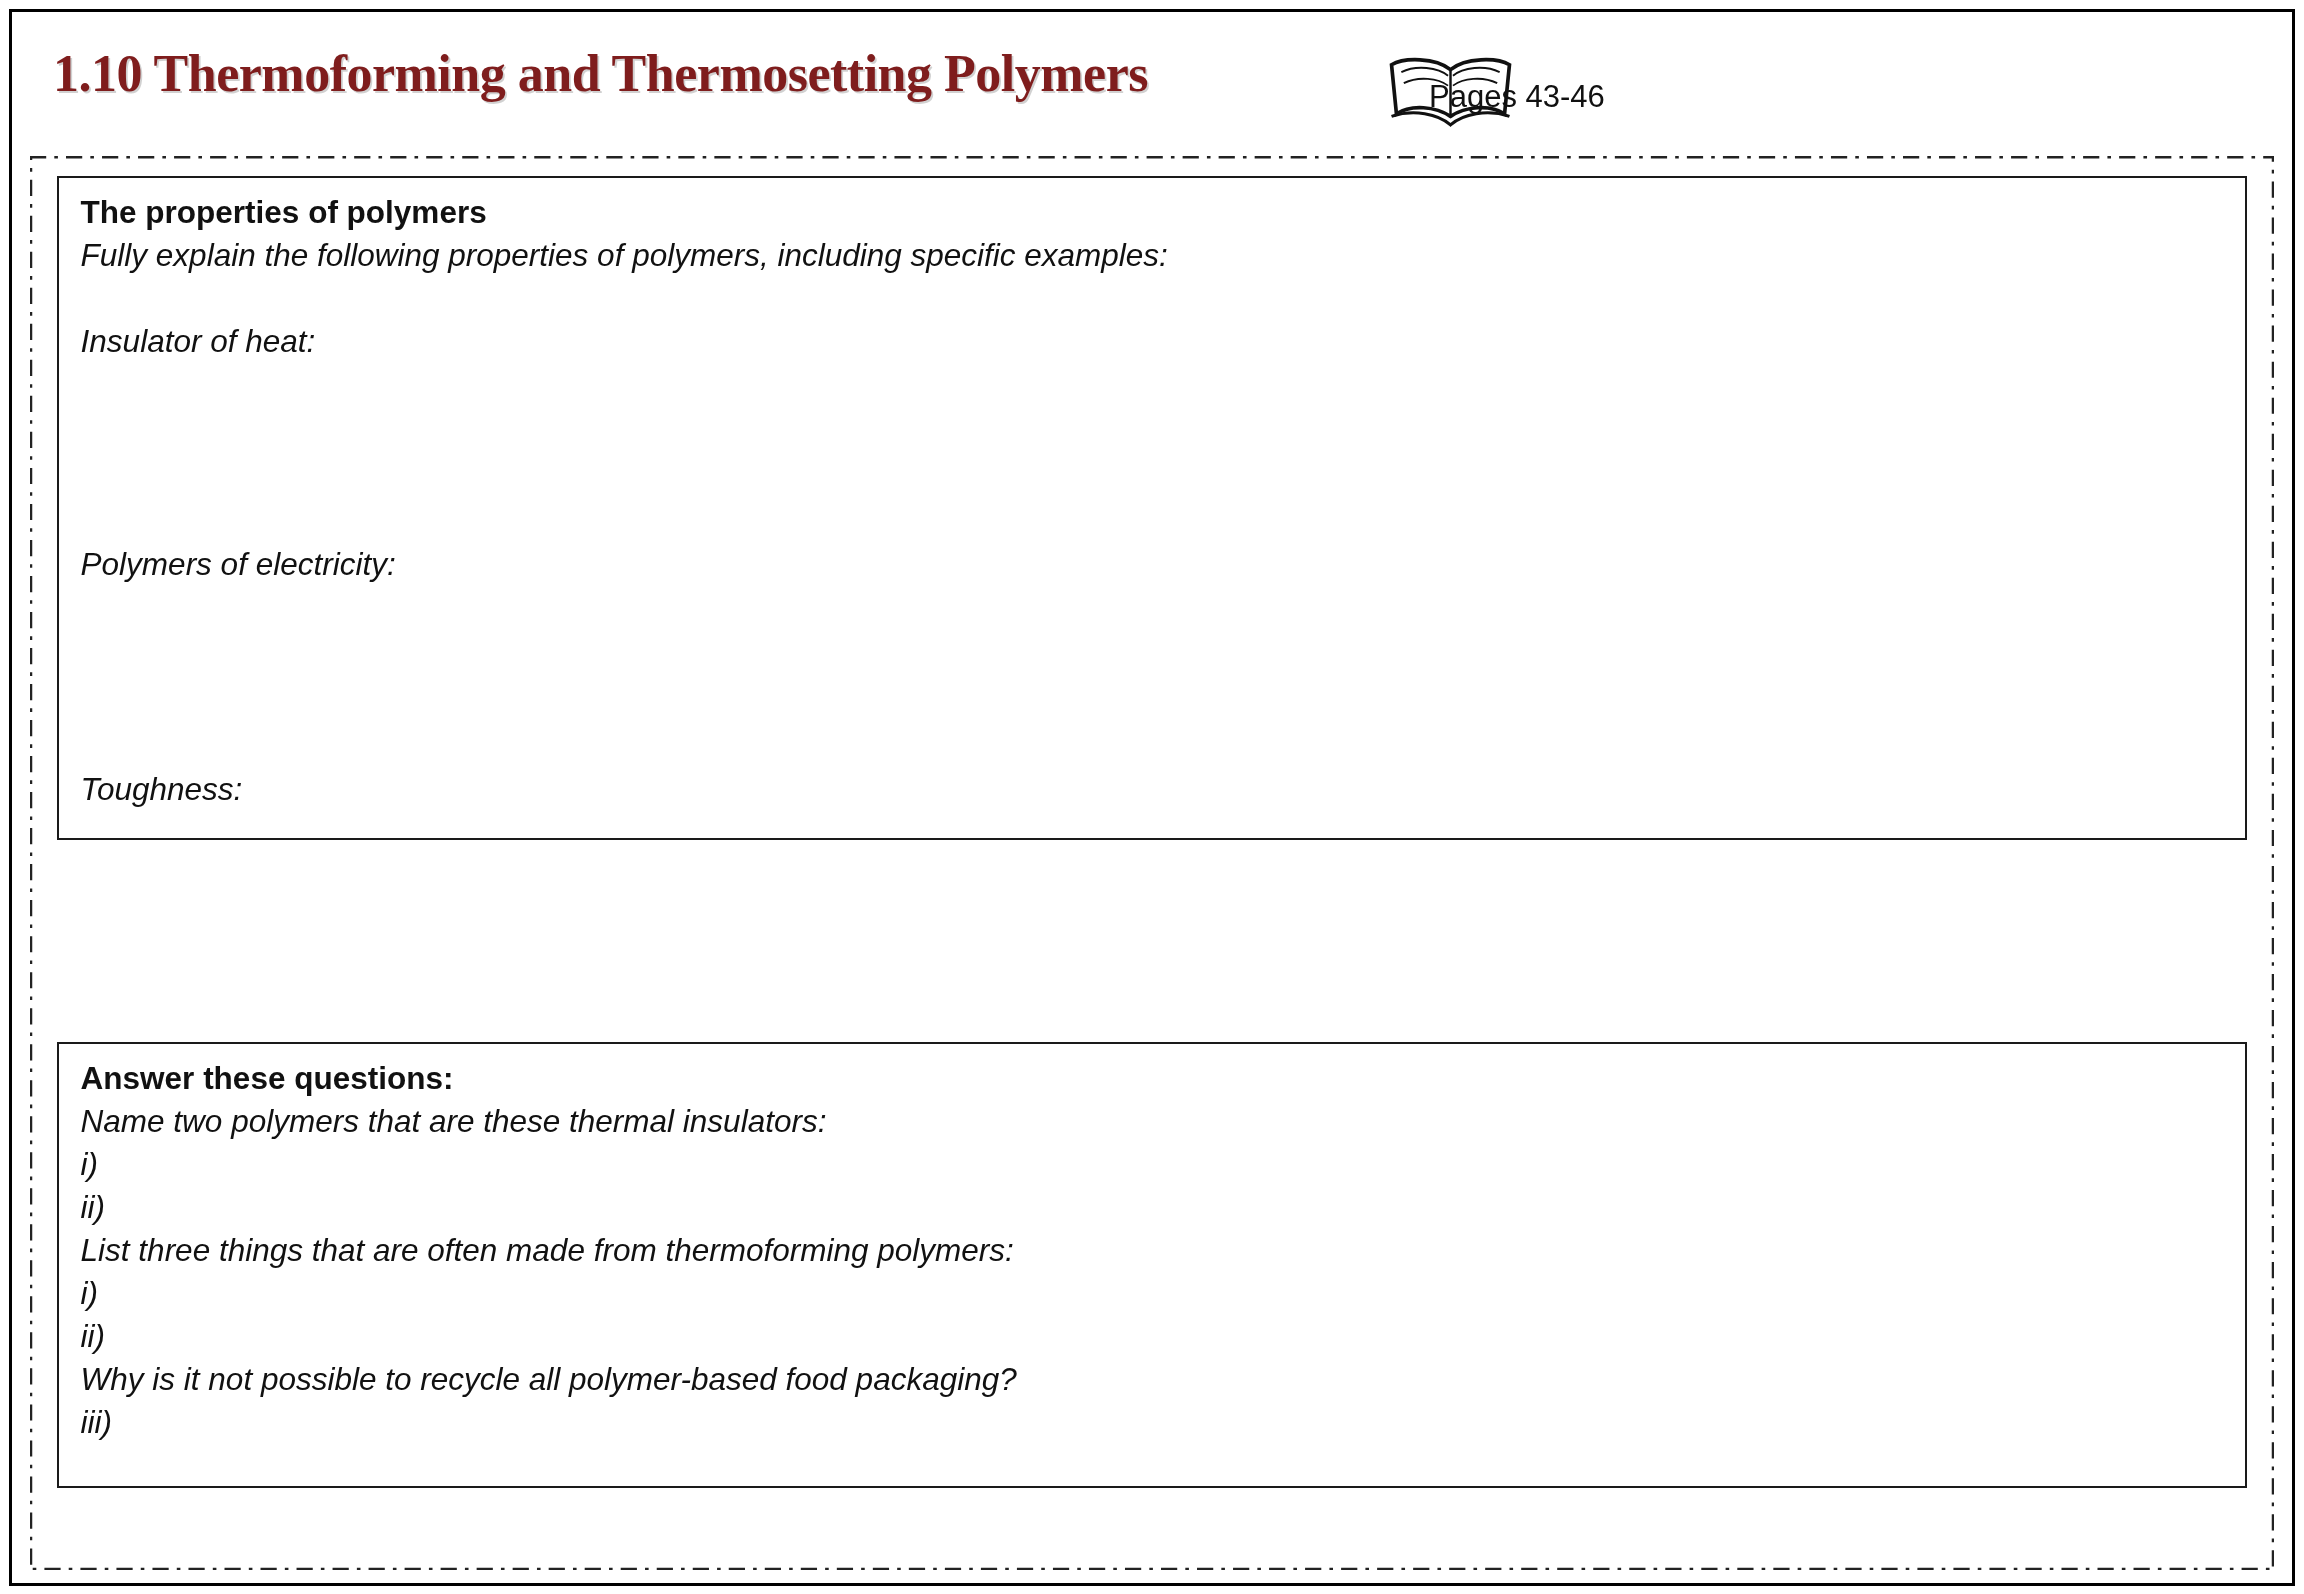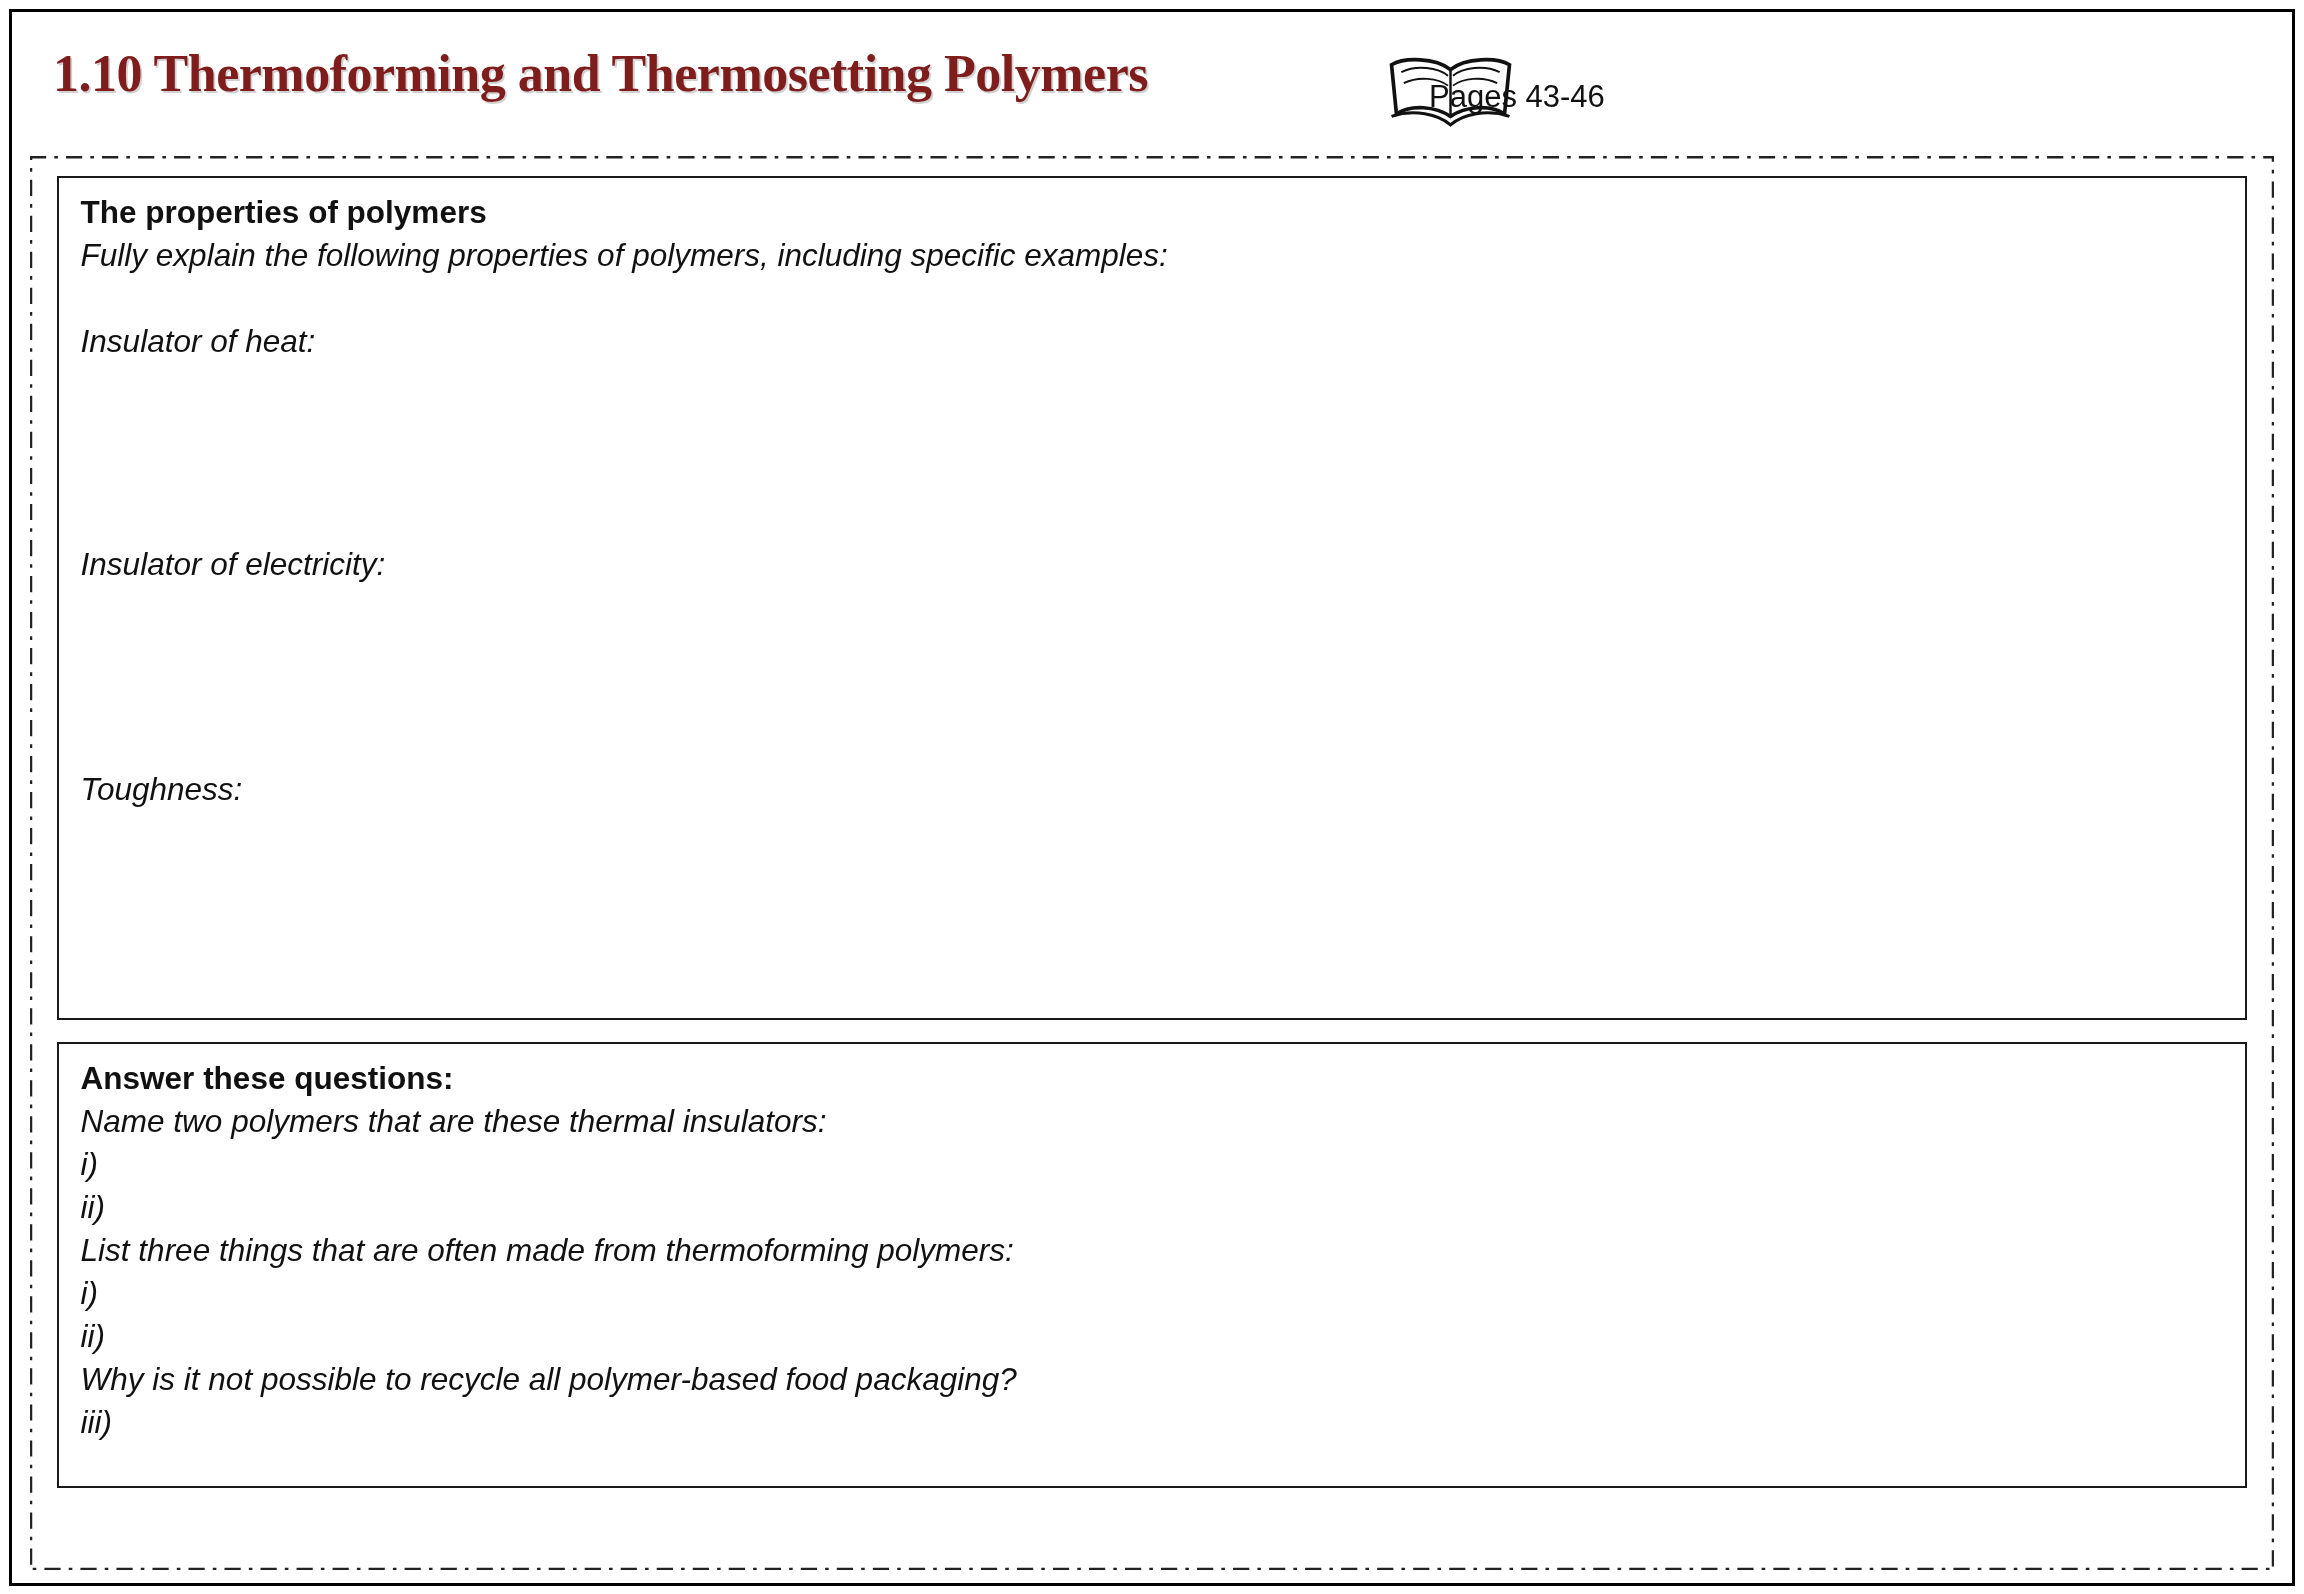--- a/index.html
+++ b/index.html
@@ -70,21 +70,21 @@
     position: absolute;
     left: 27px;
     right: 27px;
     border: 2.7px solid #1a1a1a;
     background: #ffffff;
     padding: 12.6px 21.6px;
     box-sizing: border-box;
   }
   .box-properties {
     top: 20px;
-    height: 844px;
+    height: 664px;
   }
   .box-questions {
     top: 886px;
     height: 446px;
   }
   .doc-line {
     font-size: 31.5px;
     line-height: 43px;
     color: #111111;
   }
@@ -123,21 +123,21 @@
       <rect x="0" y="0" width="100%" height="100%" fill="none" stroke="#222222" stroke-width="5" stroke-dasharray="18 9 4 9"></rect>
     </svg>
 
     <div class="answer-box box-properties">
       <div class="doc-line bold">The properties of polymers</div>
       <div class="doc-line italic">Fully explain the following properties of polymers, including specific examples:</div>
 
       <div class="doc-line italic prompt-heat">Insulator of heat:</div>
       <div class="answer-space"></div>
 
-      <div class="doc-line italic prompt-electricity">Insulator of electricity:</div>
+      <div class="doc-line italic prompt-electricity">Polymers of electricity:</div>
       <div class="answer-space"></div>
 
       <div class="doc-line italic prompt-toughness">Toughness:</div>
       <div class="answer-space"></div>
     </div>
 
     <div class="answer-box box-questions">
       <div class="doc-line bold">Answer these questions:</div>
 
       <div class="doc-line italic">Name two polymers that are these thermal insulators:</div>

